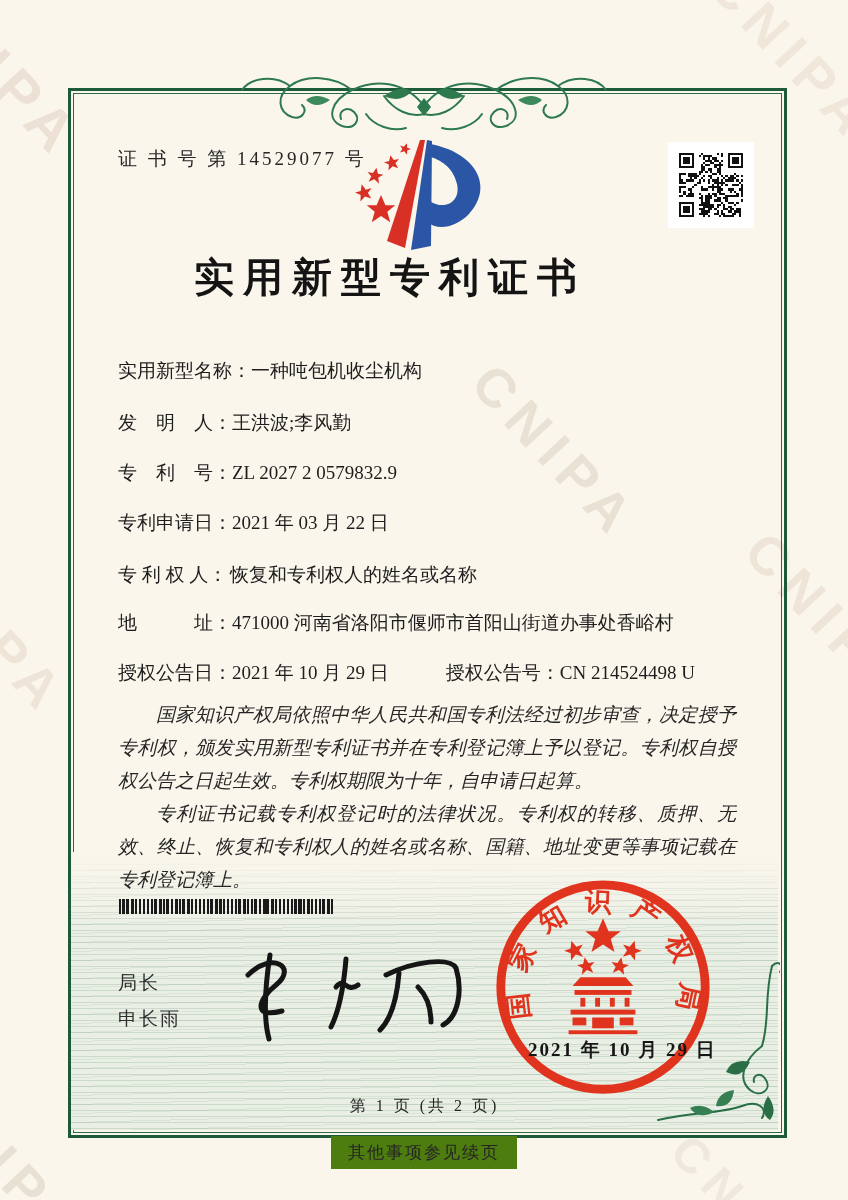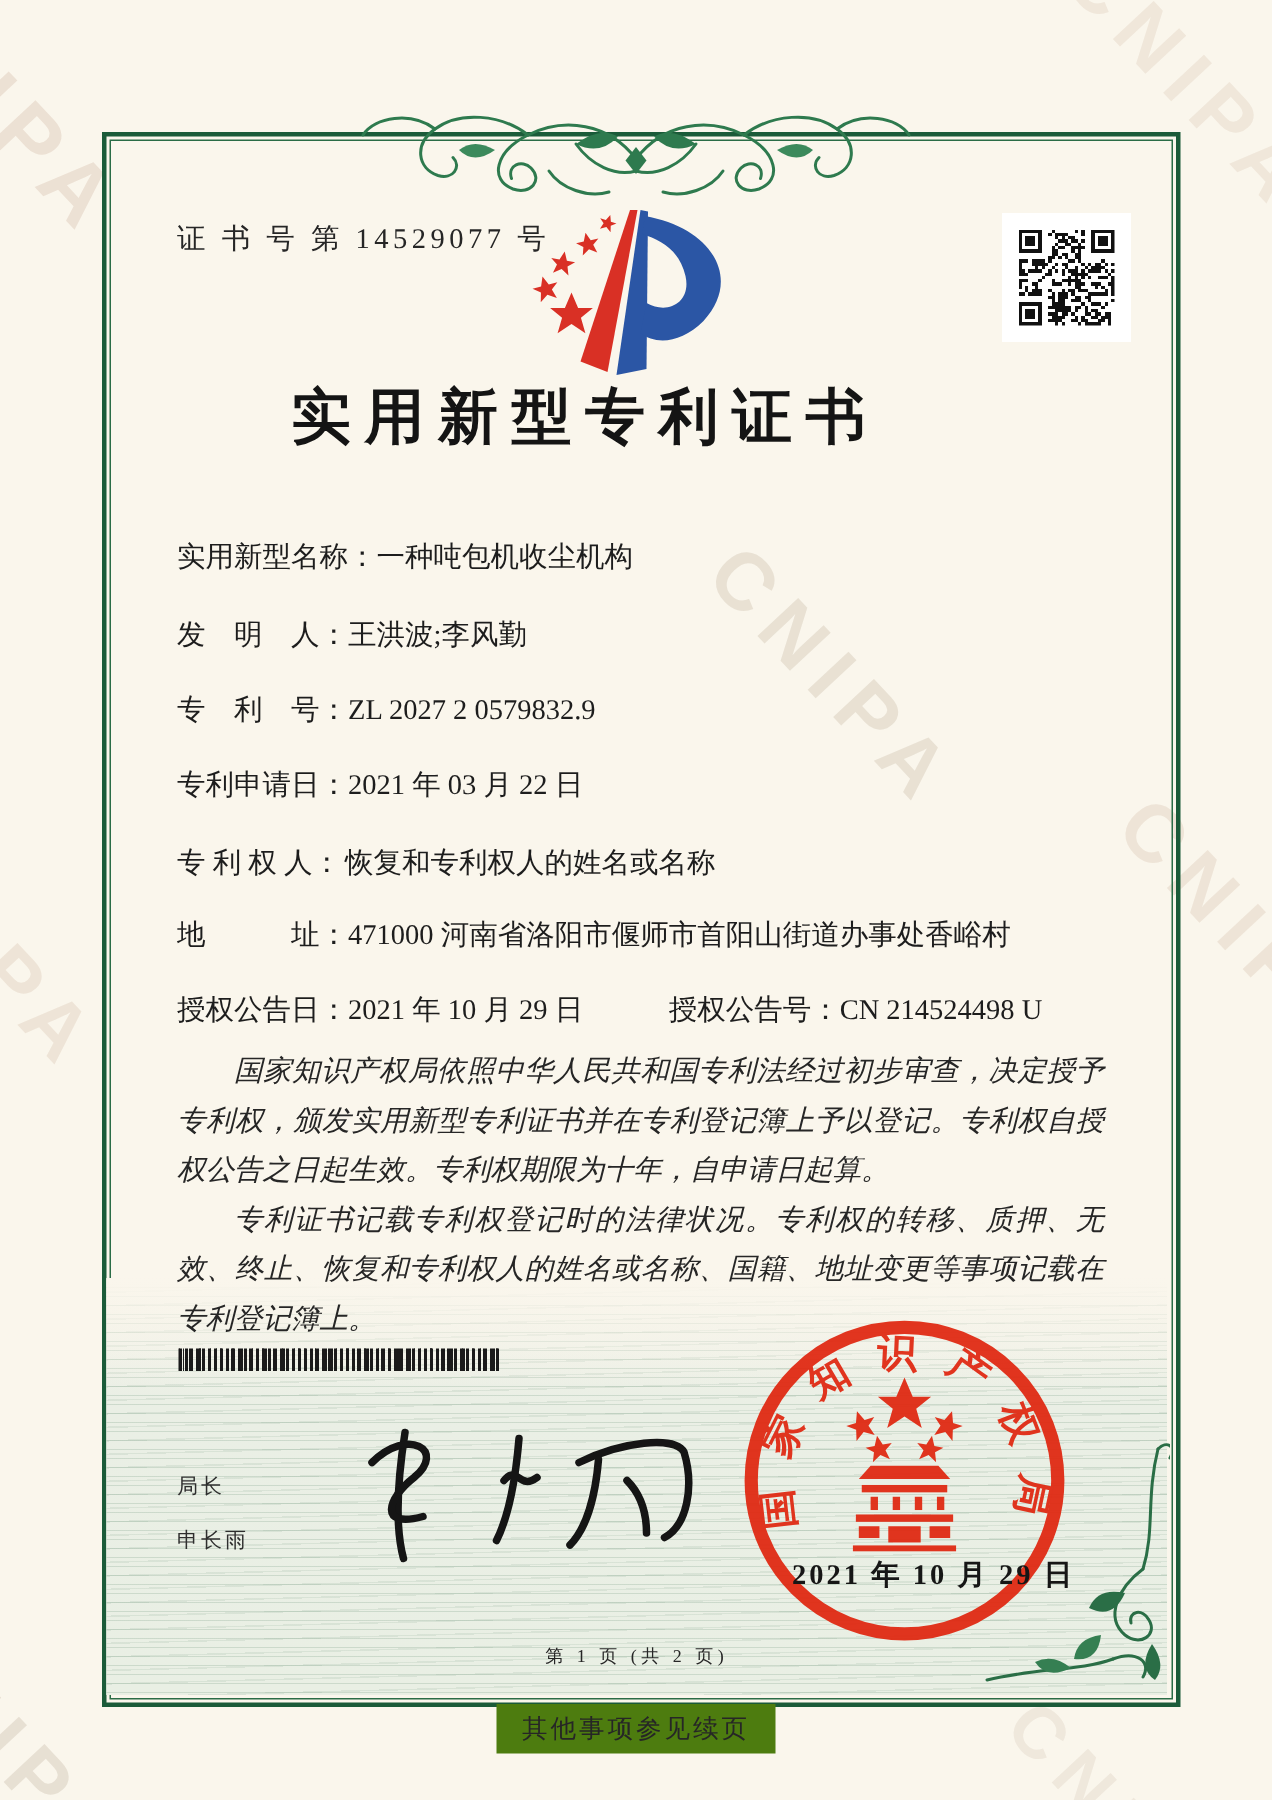--- a/index.html
+++ b/index.html
@@ -38,28 +38,28 @@
   .paras{left:118px;top:698px;width:618px;z-index:2;position:absolute;font-style:italic;}
   .paras p{margin:0;font-size:19px;line-height:33px;color:#262626;text-indent:2em;text-align:justify;}
 
   .barcode{left:119px;top:899px;width:214px;height:15px;z-index:2;
      background-image:
        repeating-linear-gradient(90deg,#1a1a1a 0 2px,transparent 2px 4px),
        repeating-linear-gradient(90deg,#1a1a1a 0 1px,transparent 1px 7px),
        repeating-linear-gradient(90deg,transparent 0 3px,#1a1a1a 3px 4px,transparent 4px 11px);}
 
   .director{left:118px;font-family:"Liberation Sans","DejaVu Sans",sans-serif;
-            font-size:14px;color:#2e2e2e;letter-spacing:2px;z-index:2;margin-top:12px;}
+            font-size:19px;color:#2e2e2e;letter-spacing:2px;z-index:2;}
   .d1{top:970px}.d2{top:1006px}
 
   .signature{left:218px;top:925px;z-index:2;}
   .seal{left:490px;top:876px;z-index:3;}
   .seal-date{left:528px;top:1037px;font-size:19px;letter-spacing:2px;color:#161616;z-index:4;font-weight:600;}
 
-  .page-ind{left:68px;top:1096px;width:713px;text-align:center;font-size:12px;
+  .page-ind{left:68px;top:1096px;width:713px;text-align:center;font-size:16px;
             letter-spacing:3px;color:#262626;z-index:2;}
   .foot-box{left:331px;top:1136px;width:186px;height:33px;background:#4d7c0f;z-index:2;
             display:flex;align-items:center;justify-content:center;font-size:17px;color:#262626;letter-spacing:2px;}
 
   .logo{left:347px;top:138px;z-index:2;}
   .qr-wrap{left:668px;top:142px;width:86px;height:86px;background:#fff;z-index:2;}
   .qr-wrap svg{position:absolute;left:11px;top:11px;}
   .ornament-top{left:234px;top:70px;z-index:2;}
   .ornament-corner{left:650px;top:960px;z-index:2;}
 </style>

